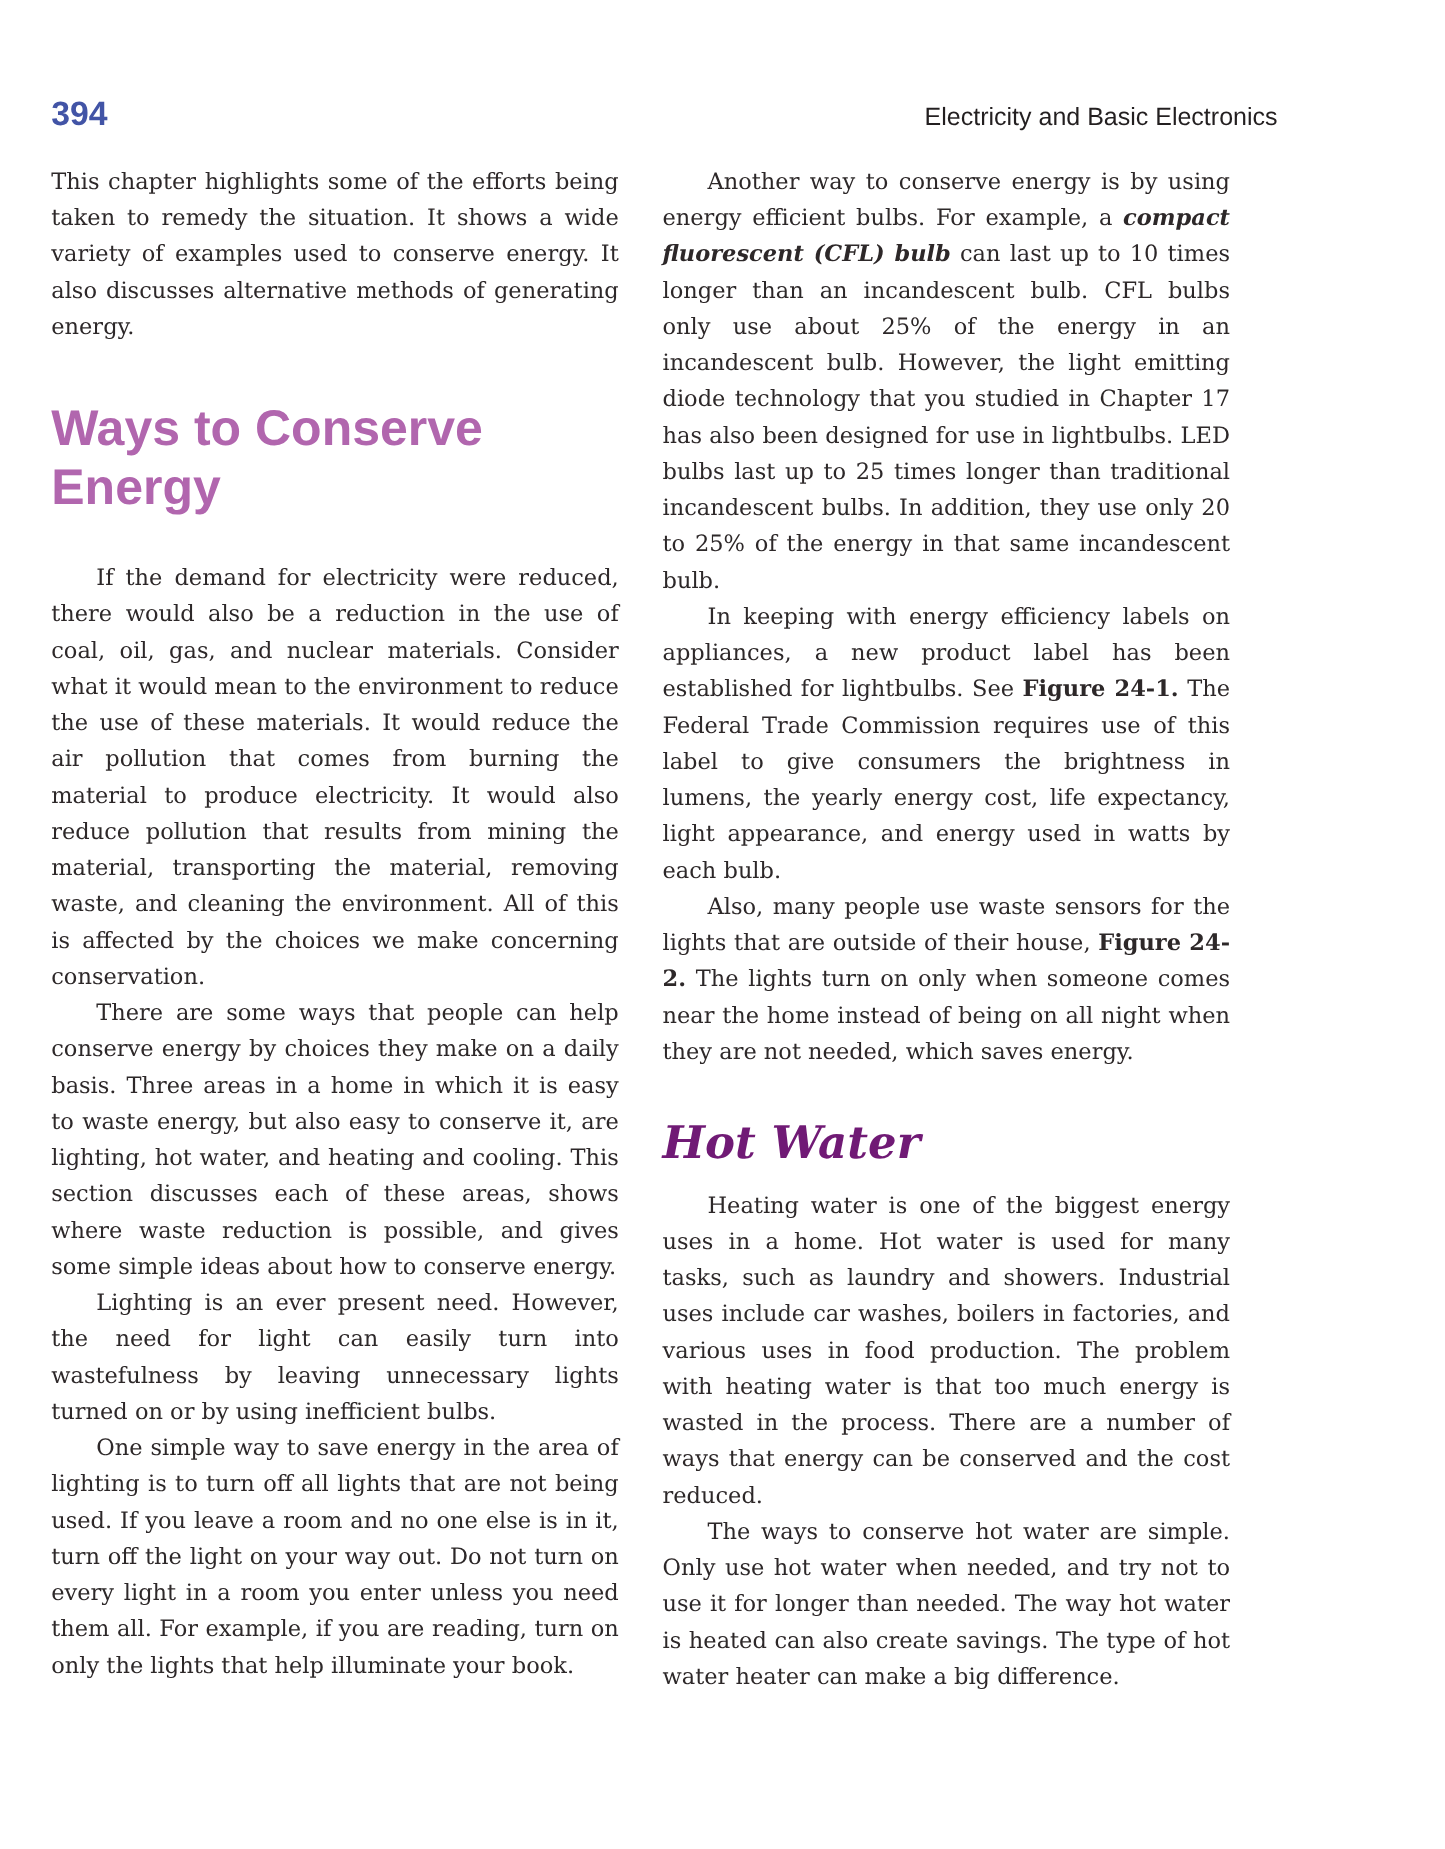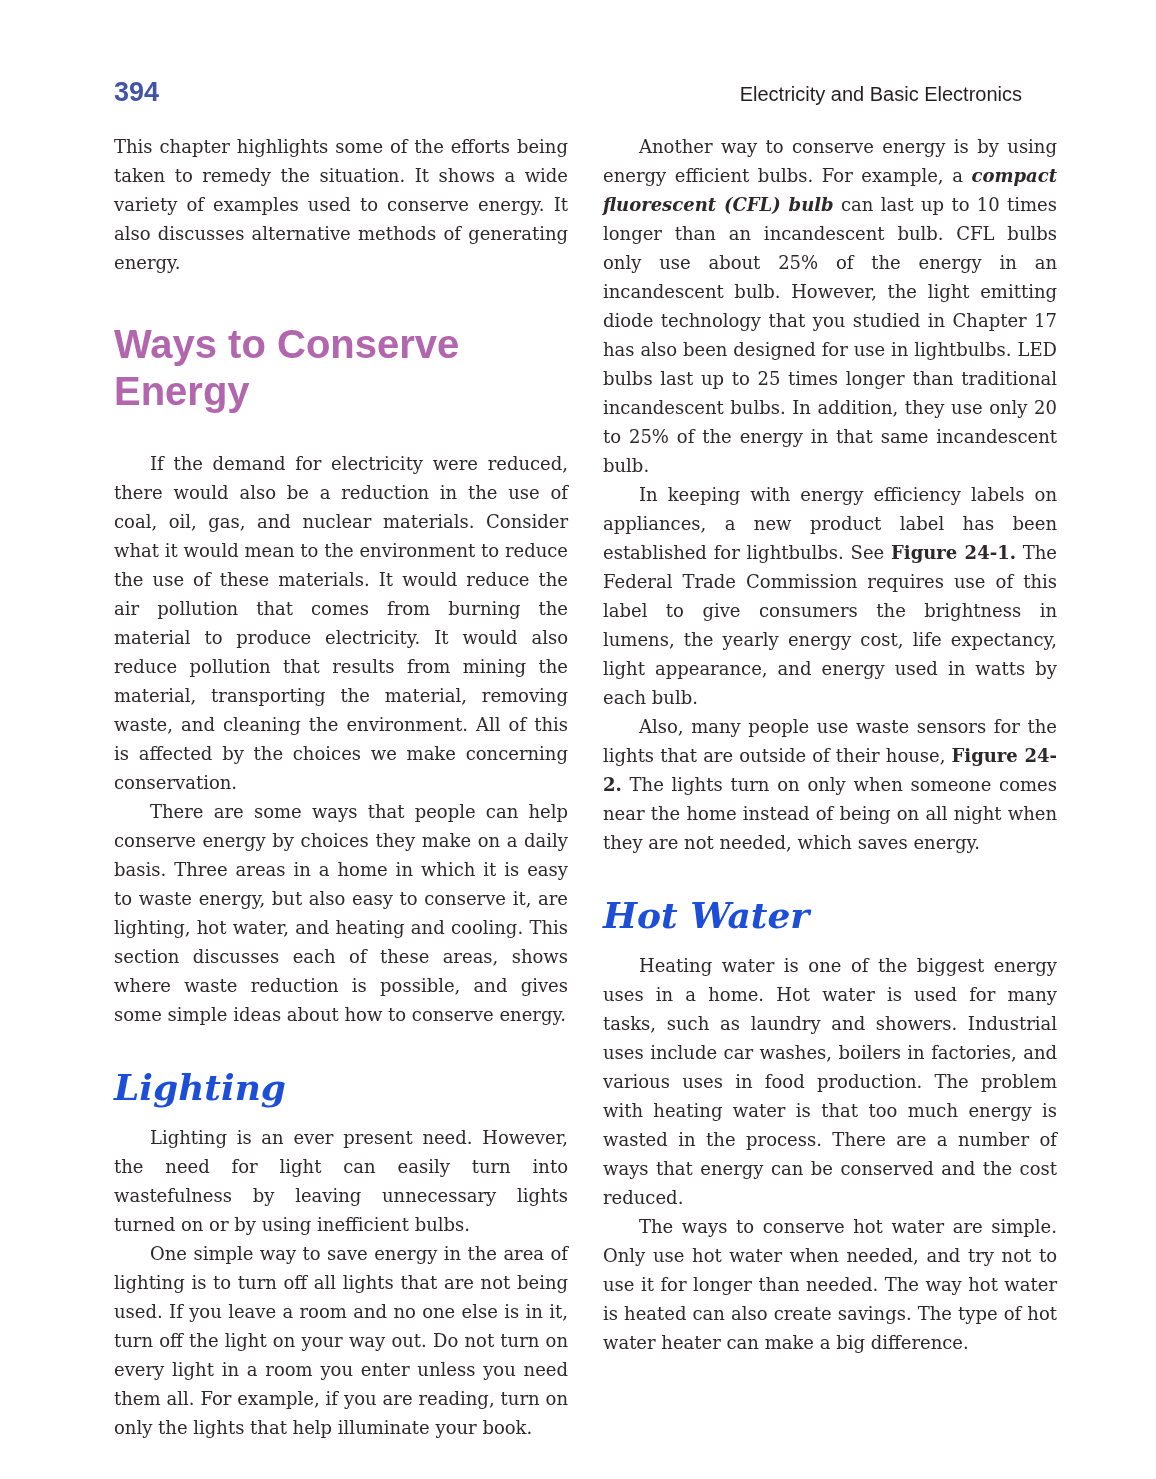--- a/index.html
+++ b/index.html
@@ -6,21 +6,21 @@
     margin: 0;
     padding: 0;
     background: #ffffff;
   }
   .page {
     position: relative;
     width: 1156px;
     height: 1479px;
     background: #ffffff;
     box-sizing: border-box;
-    padding: 55px 134px 0 114px;
+    padding: 55px 134px 0 41px;
     overflow: hidden;
     font-family: "DejaVu Serif", serif;
   }
   .running-head {
     display: flex;
     justify-content: space-between;
     align-items: baseline;
     margin-bottom: 24px;
   }
   .page-number {
@@ -60,21 +60,21 @@
     line-height: 47px;
     color: #b166ae;
     margin: 44px 0 34px 0;
   }
   h2.subsection-heading {
     font-family: "DejaVu Serif", serif;
     font-weight: bold;
     font-style: italic;
     font-size: 36px;
     line-height: 40px;
-    color: #1d4ed8;
+    color: #701a75;
     margin: 38px 0 16px 0;
   }
   .bold-italic {
     font-weight: bold;
     font-style: italic;
   }
   .bold {
     font-weight: bold;
   }
 </style>
@@ -92,21 +92,20 @@
 
     <div class="col">
       <p class="body">This chapter highlights some of the efforts being taken to remedy the situation. It shows a wide variety of examples used to conserve energy. It also discusses alternative methods of generating energy.</p>
 
       <h1 class="section-heading">Ways to Conserve Energy</h1>
 
       <p class="body indent">If the demand for electricity were reduced, there would also be a reduction in the use of coal, oil, gas, and nuclear materials. Consider what it would mean to the environment to reduce the use of these materials. It would reduce the air pollution that comes from burning the material to produce electricity. It would also reduce pollution that results from mining the material, transporting the material, removing waste, and cleaning the environment. All of this is affected by the choices we make concerning conservation.</p>
 
       <p class="body indent">There are some ways that people can help conserve energy by choices they make on a daily basis. Three areas in a home in which it is easy to waste energy, but also easy to conserve it, are lighting, hot water, and heating and cooling. This section discusses each of these areas, shows where waste reduction is possible, and gives some simple ideas about how to conserve energy.</p>
 
-      <h2 class="subsection-heading">Lighting</h2>
 
       <p class="body indent">Lighting is an ever present need. However, the need for light can easily turn into wastefulness by leaving unnecessary lights turned on or by using inefficient bulbs.</p>
 
       <p class="body indent">One simple way to save energy in the area of lighting is to turn off all lights that are not being used. If you leave a room and no one else is in it, turn off the light on your way out. Do not turn on every light in a room you enter unless you need them all. For example, if you are reading, turn on only the lights that help illuminate your book.</p>
     </div>
 
     <div class="col">
       <p class="body indent"><span>Another way to conserve energy is by using energy efficient bulbs. For example, a </span><span class="bold-italic">compact fluorescent (CFL) bulb</span><span> can last up to 10 times longer than an incandescent bulb. CFL bulbs only use about 25% of the energy in an incandescent bulb. However, the light emitting diode technology that you studied in Chapter 17 has also been designed for use in lightbulbs. LED bulbs last up to 25 times longer than traditional incandescent bulbs. In addition, they use only 20 to 25% of the energy in that same incandescent bulb.</span></p>
 
       <p class="body indent"><span>In keeping with energy efficiency labels on appliances, a new product label has been established for lightbulbs. See </span><span class="bold">Figure 24-1.</span><span> The Federal Trade Commission requires use of this label to give consumers the brightness in lumens, the yearly energy cost, life expectancy, light appearance, and energy used in watts by each bulb.</span></p>

